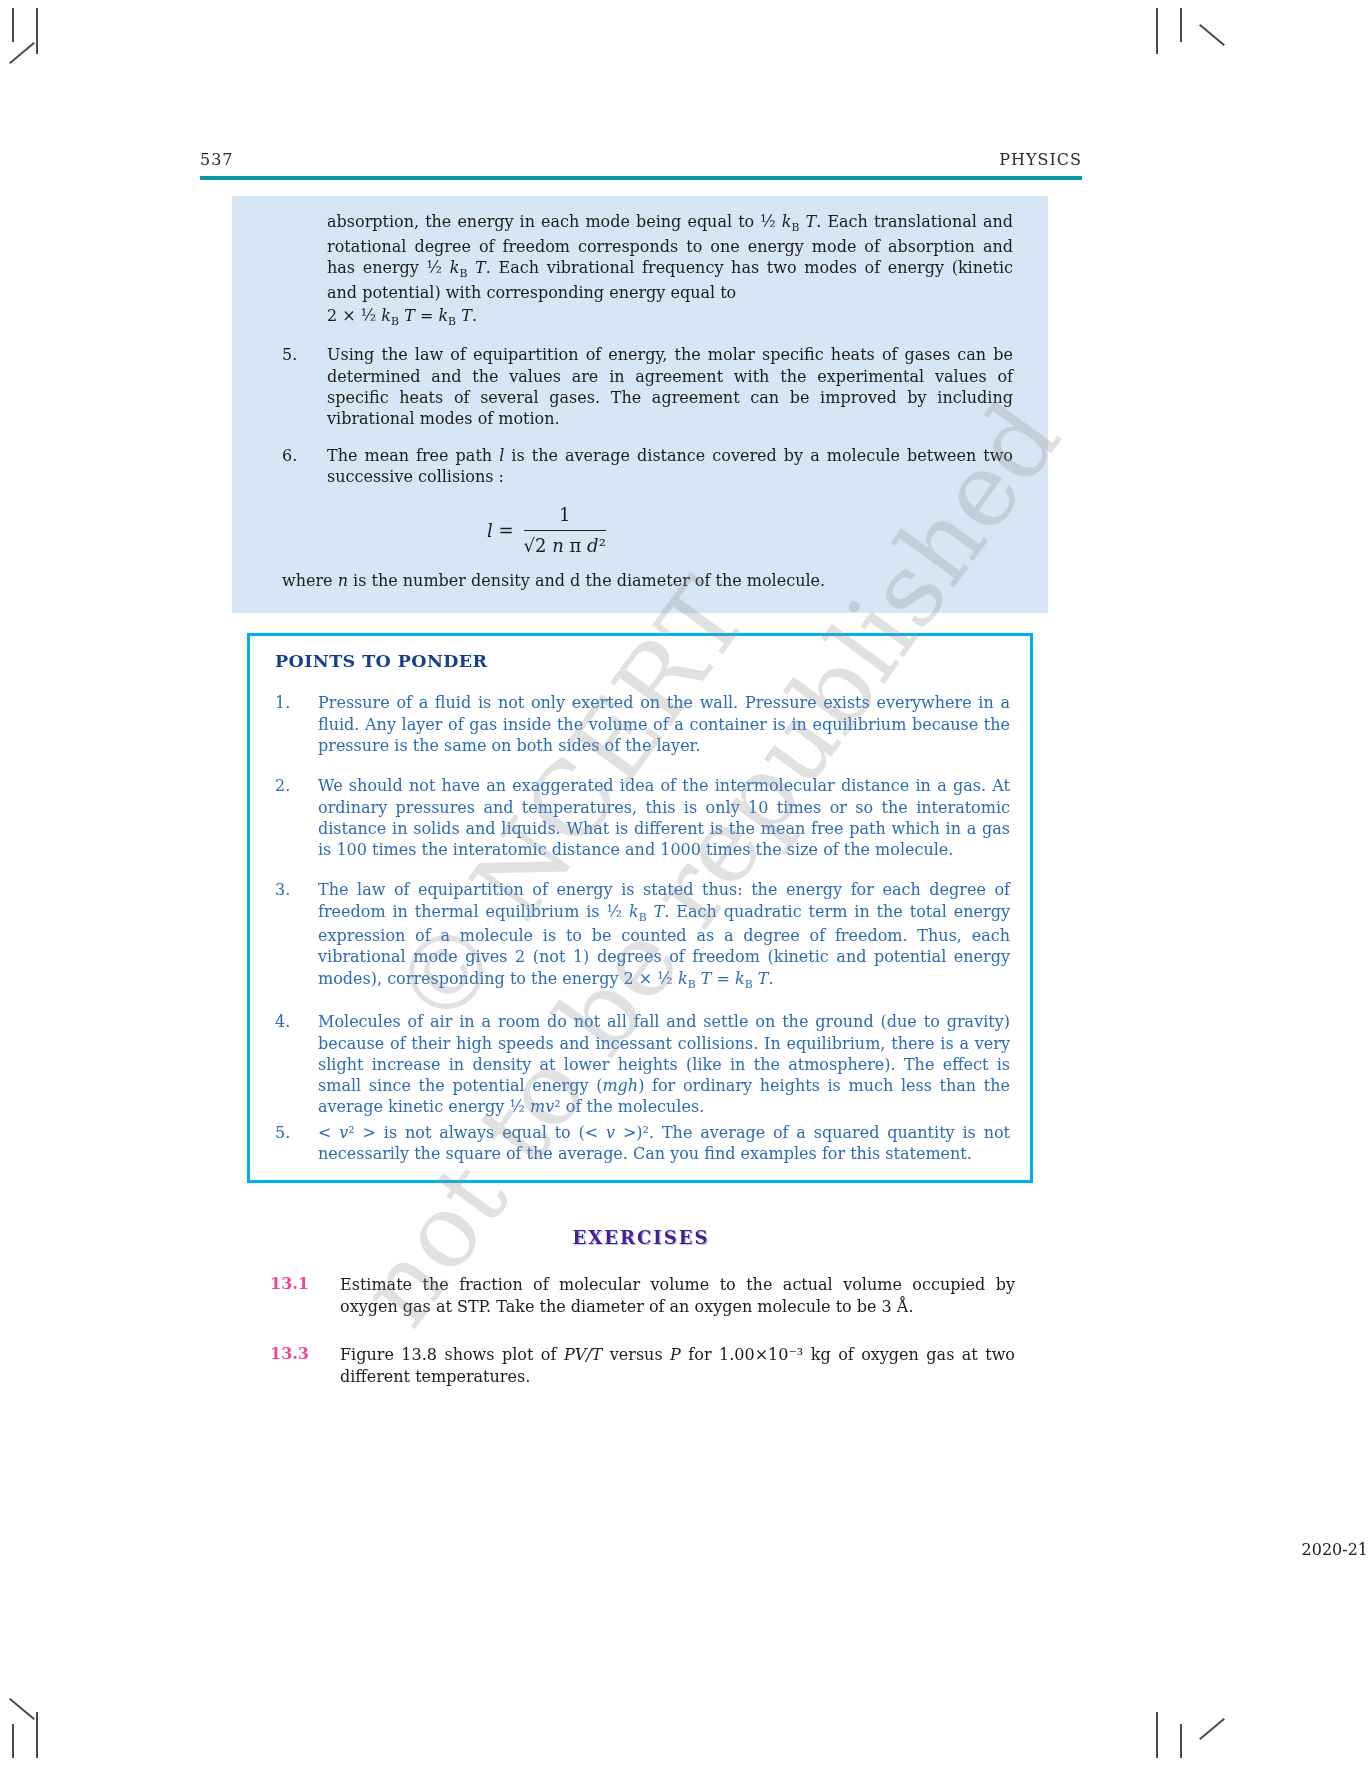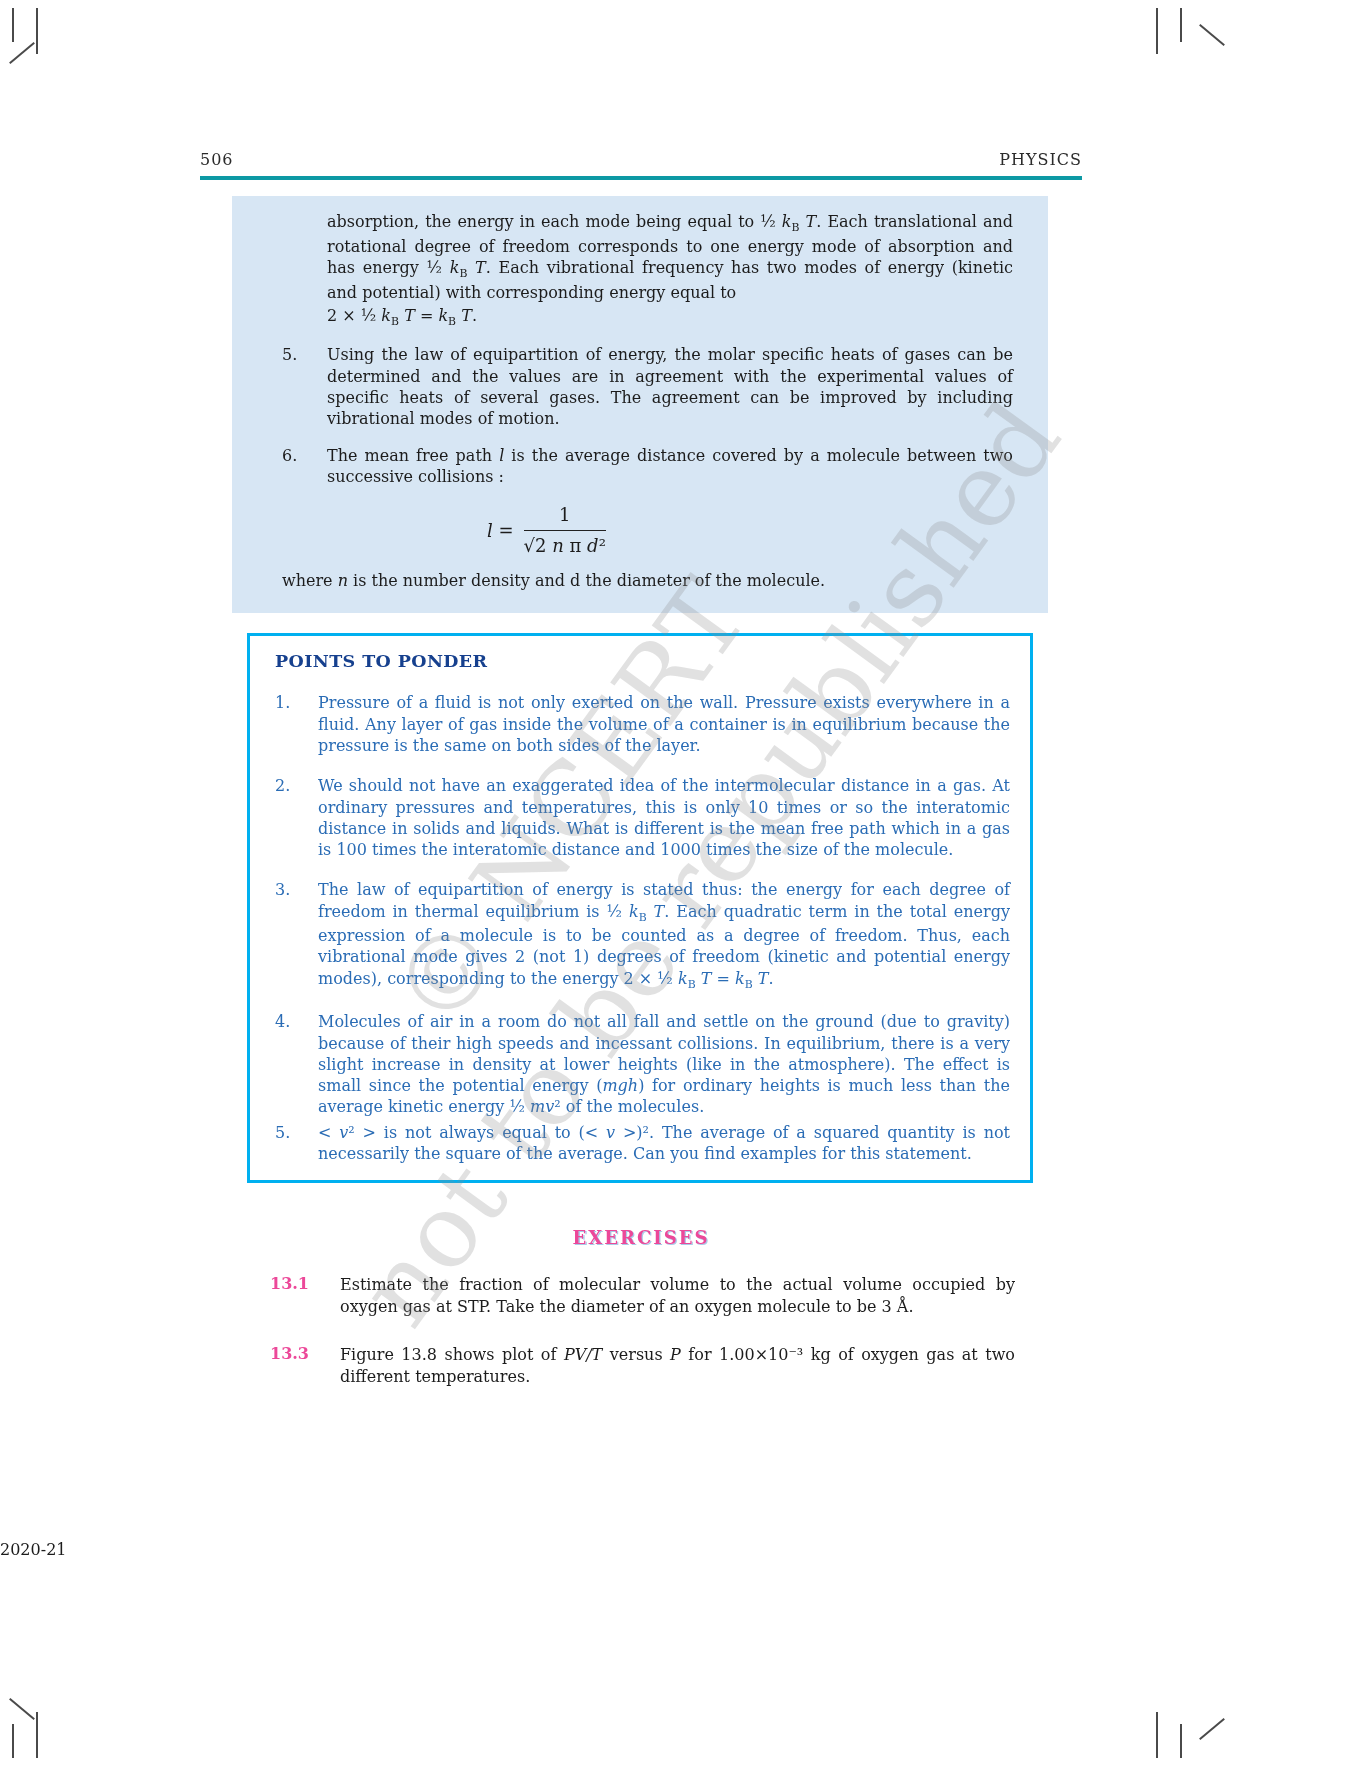--- a/index.html
+++ b/index.html
@@ -49,28 +49,28 @@
     padding:14px 20px 16px 25px; color:#2a6cb5; font-size:16px; line-height:1.33;
   }
   .points-title { color:#16408e; font-weight:bold; font-size:17.5px; letter-spacing:0.4px; }
   .p-item { display:flex; margin-top:19px; }
   .p-item.tight { margin-top:4px; }
   .p-item:first-of-type { margin-top:10px; }
   .p-num { flex:0 0 43px; }
   .p-text { flex:1; text-align:justify; }
 
   .exercises-title {
-    text-align:center; color:#ec4899; font-weight:bold; font-size:18px;
+    text-align:center; color:#4c1d95; font-weight:bold; font-size:18px;
     letter-spacing:2px; margin:44px 0 14px; text-shadow:1.3px 1.3px 0 #a9cbe8;
   }
   .ex-item { display:flex; margin-left:70px; width:745px; margin-top:26px; }
   .ex-num { flex:0 0 70px; color:#ec4899; font-weight:bold; }
   .ex-text { flex:1; text-align:justify; line-height:1.38; }
 
-  .footer { position:absolute; left:0; width:1368px; top:1540px; text-align:left;
+  .footer { position:absolute; left:0; width:1368px; top:1540px; text-align:right;
     font-size:16px; color:#1c1c1c; z-index:1; }
 </style>
 </head>
 <body>
 
 <div class="mark" style="left:36px; top:8px; width:2px; height:46px;"></div>
 <div class="mark" style="left:12px; top:8px; width:2px; height:34px;"></div>
 <div class="mark" style="left:6px; top:52px; width:32px; height:2px; transform:rotate(-40deg);"></div>
 <div class="mark" style="left:1156px; top:8px; width:2px; height:46px;"></div>
 <div class="mark" style="left:1180px; top:8px; width:2px; height:34px;"></div>
@@ -83,21 +83,21 @@
 <div class="mark" style="left:1196px; top:1728px; width:32px; height:2px; transform:rotate(-40deg);"></div>
 
 <div class="watermark">
   <div>© NCERT</div>
   <div>not to be republished</div>
 </div>
 
 <div class="content">
 
   <div class="header-row">
-    <span>506</span>
+    <span>537</span>
     <span>PHYSICS</span>
   </div>
   <div class="header-rule"></div>
 
   <div class="summary-box">
     <div class="cont-para">absorption, the energy in each mode being equal to ½ <i>k</i><sub>B</sub> <i>T</i>. Each translational and rotational degree of freedom corresponds to one energy mode of absorption and has energy ½ <i>k</i><sub>B</sub> <i>T</i>. Each vibrational frequency has two modes of energy (kinetic and potential) with corresponding energy equal to</div>
     <div class="cont-line">2 × ½ <i>k</i><sub>B</sub> <i>T</i> = <i>k</i><sub>B</sub> <i>T</i>.</div>
 
     <div class="s-item">
       <div class="s-num">5.</div>

